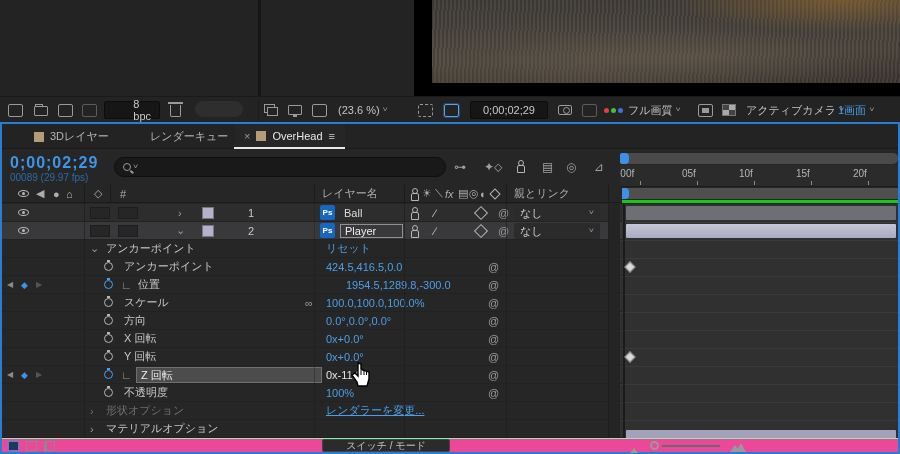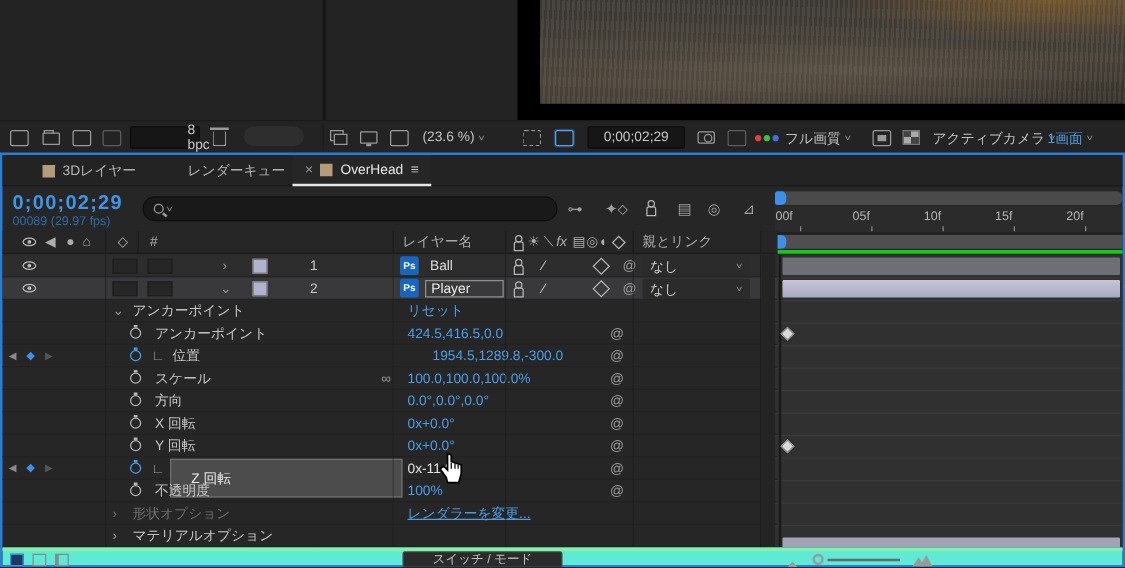--- a/index.html
+++ b/index.html
@@ -108,21 +108,21 @@
       </span>
     <span class="tbtn" style="left:34px;">
         <span class="folder"></span>
       </span>
     <span class="tbtn" style="left:58px;">
         <span class="tico"></span>
       </span>
     <span class="tbtn" style="left:82px;">
         <span class="tico dim"></span>
       </span>
-    <span class="tbtn inset" style="left:104px;width:56px;justify-content:flex-start;padding-left:45px;">
+    <span class="tbtn inset" style="left:104px;width:56px;justify-content:flex-end;padding-left:45px;">
         <span>8 bpc</span>
       </span>
     <span class="tbtn" style="left:170px;">
         <span class="trash"></span>
       </span>
     <span class="abs" style="left:195px;top:4px;width:48px;height:16px;background:#2e2e2e;border-radius:8px;"></span>
     <span class="abs vsep" style="left:258px;top:2px;height:22px;"></span>
 
     <span class="tbtn" style="left:264px;">
         <span class="stack2"></span>
@@ -421,21 +421,21 @@
     </div>
 
     <div class="row" style="top:242px;">
       <span class="cell kf-nav" style="left:5px;">◀</span>
       <span class="cell kf-diamond" style="left:19px;">◆</span>
       <span class="cell kf-nav" style="left:34px;color:#555;">▶</span>
       <span class="cell" style="left:102px;">
           <span class="stopwatch on"></span>
         </span>
       <span class="cell" style="left:119px;color:#9a9a9a;">∟</span>
-      <span class="cell" style="left:134px;top:1px;height:31px;width:186px;background:#4c4c4c;border:1px solid #6f6f6f;padding-left:16px;color:#ececec;">Z 回転</span>
+      <span class="cell" style="left:134px;top:1px;height:16px;width:186px;background:#4c4c4c;border:1px solid #6f6f6f;padding-left:4px;color:#ececec;">Z 回転</span>
       <span class="cell" style="left:324px;color:#e4e4e4;">0x-11.0°</span>
       <span class="cell" style="left:486px;color:#9a9a9a;">@</span>
     </div>
 
     <div class="row" style="top:260px;">
       <span class="cell" style="left:102px;">
           <span class="stopwatch"></span>
         </span>
       <span class="cell" style="left:122px;">不透明度</span>
       <span class="cell val" style="left:324px;">100%</span>
@@ -471,21 +471,21 @@
     <span class="vsep" style="left:504px;top:80px;height:238px;opacity:.6;"></span>
     <span class="vsep" style="left:606px;top:80px;height:238px;opacity:.8;"></span>
     <div class="abs" style="left:607px;top:80px;width:11px;height:238px;background:#242424;"></div>
 
     <div class="bottombar" style="left:0;top:318px;width:896px;height:10px;background:#262626;border:none;"></div>
     <div class="bottombar" style="left:0;top:314px;width:896px;height:0;"></div>
     <div class="bottombar" style="left:0;top:320px;width:896px;height:8px;background:transparent;border:none;"></div>
 
     <div class="bottombar" style="left:0;top:314px;width:896px;height:14px;" id="bb">
     </div>
-    <div class="abs" style="left:0;top:314px;width:896px;height:14px;background:#5eead4;border-top:3px solid #86efac;padding-left:16px;">
+    <div class="abs" style="left:0;top:314px;width:896px;height:14px;background:#ec4899;border-top:1px solid #86efac;padding-left:16px;">
       <span class="abs" style="left:6px;top:2px;width:11px;height:10px;border:1px solid #3d8fe8;background:#1d3a5c;"></span>
       <span class="abs" style="left:24px;top:2px;width:11px;height:10px;border:1px solid #8a8a8a;"></span>
       <span class="abs" style="left:42px;top:2px;width:11px;height:10px;border:1px solid #8a8a8a;border-left-width:3px;"></span>
       <span class="smbtn abs" style="left:320px;top:0;width:128px;height:13px;font-size:10px;line-height:12px;">スイッチ / モード</span>
       <span class="abs" style="left:628px;top:4px;"><span class="mtn" style="border-bottom-width:5px;border-left-width:4px;border-right-width:4px;"></span></span>
       <span class="abs" style="left:648px;top:2px;width:9px;height:9px;border:2px solid #9a9a9a;border-radius:50%;"></span>
       <span class="abs" style="left:660px;top:6px;width:58px;height:2px;background:#6a6a6a;"></span>
       <span class="abs" style="left:728px;top:3px;"><span class="mtn"></span><span class="mtn" style="margin-left:-4px;border-bottom-width:9px;"></span></span>
     </div>
 

